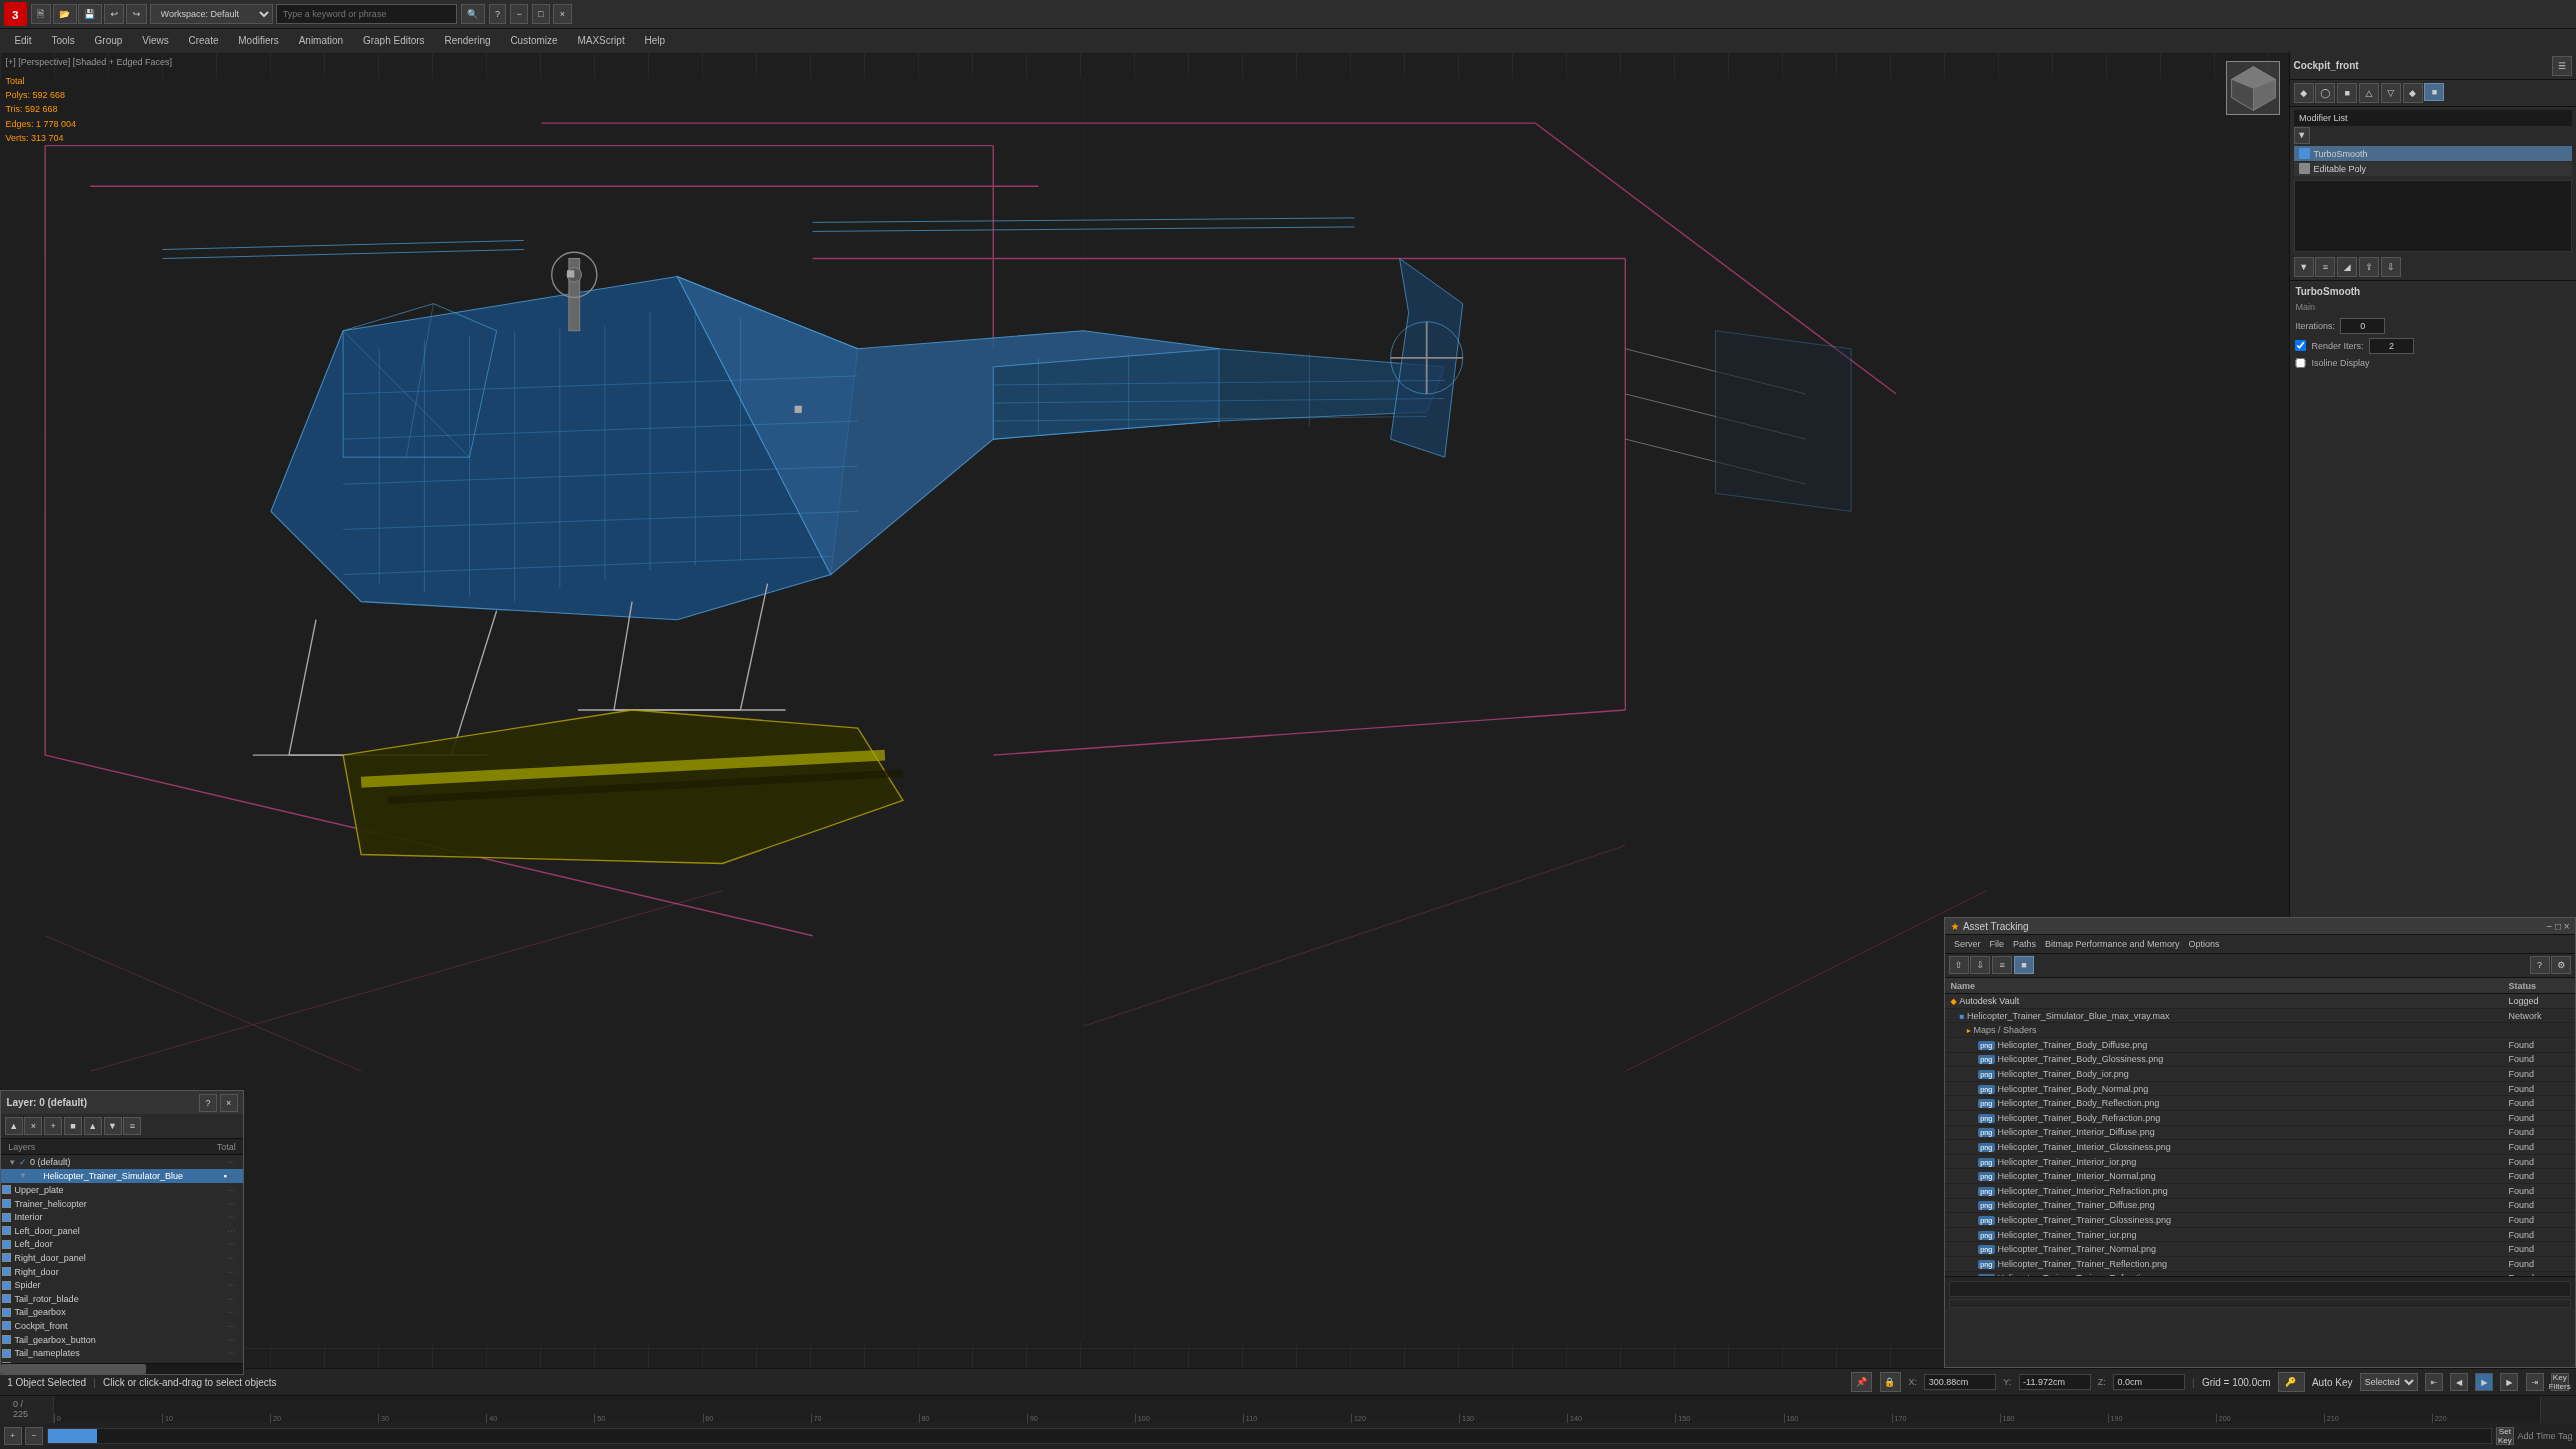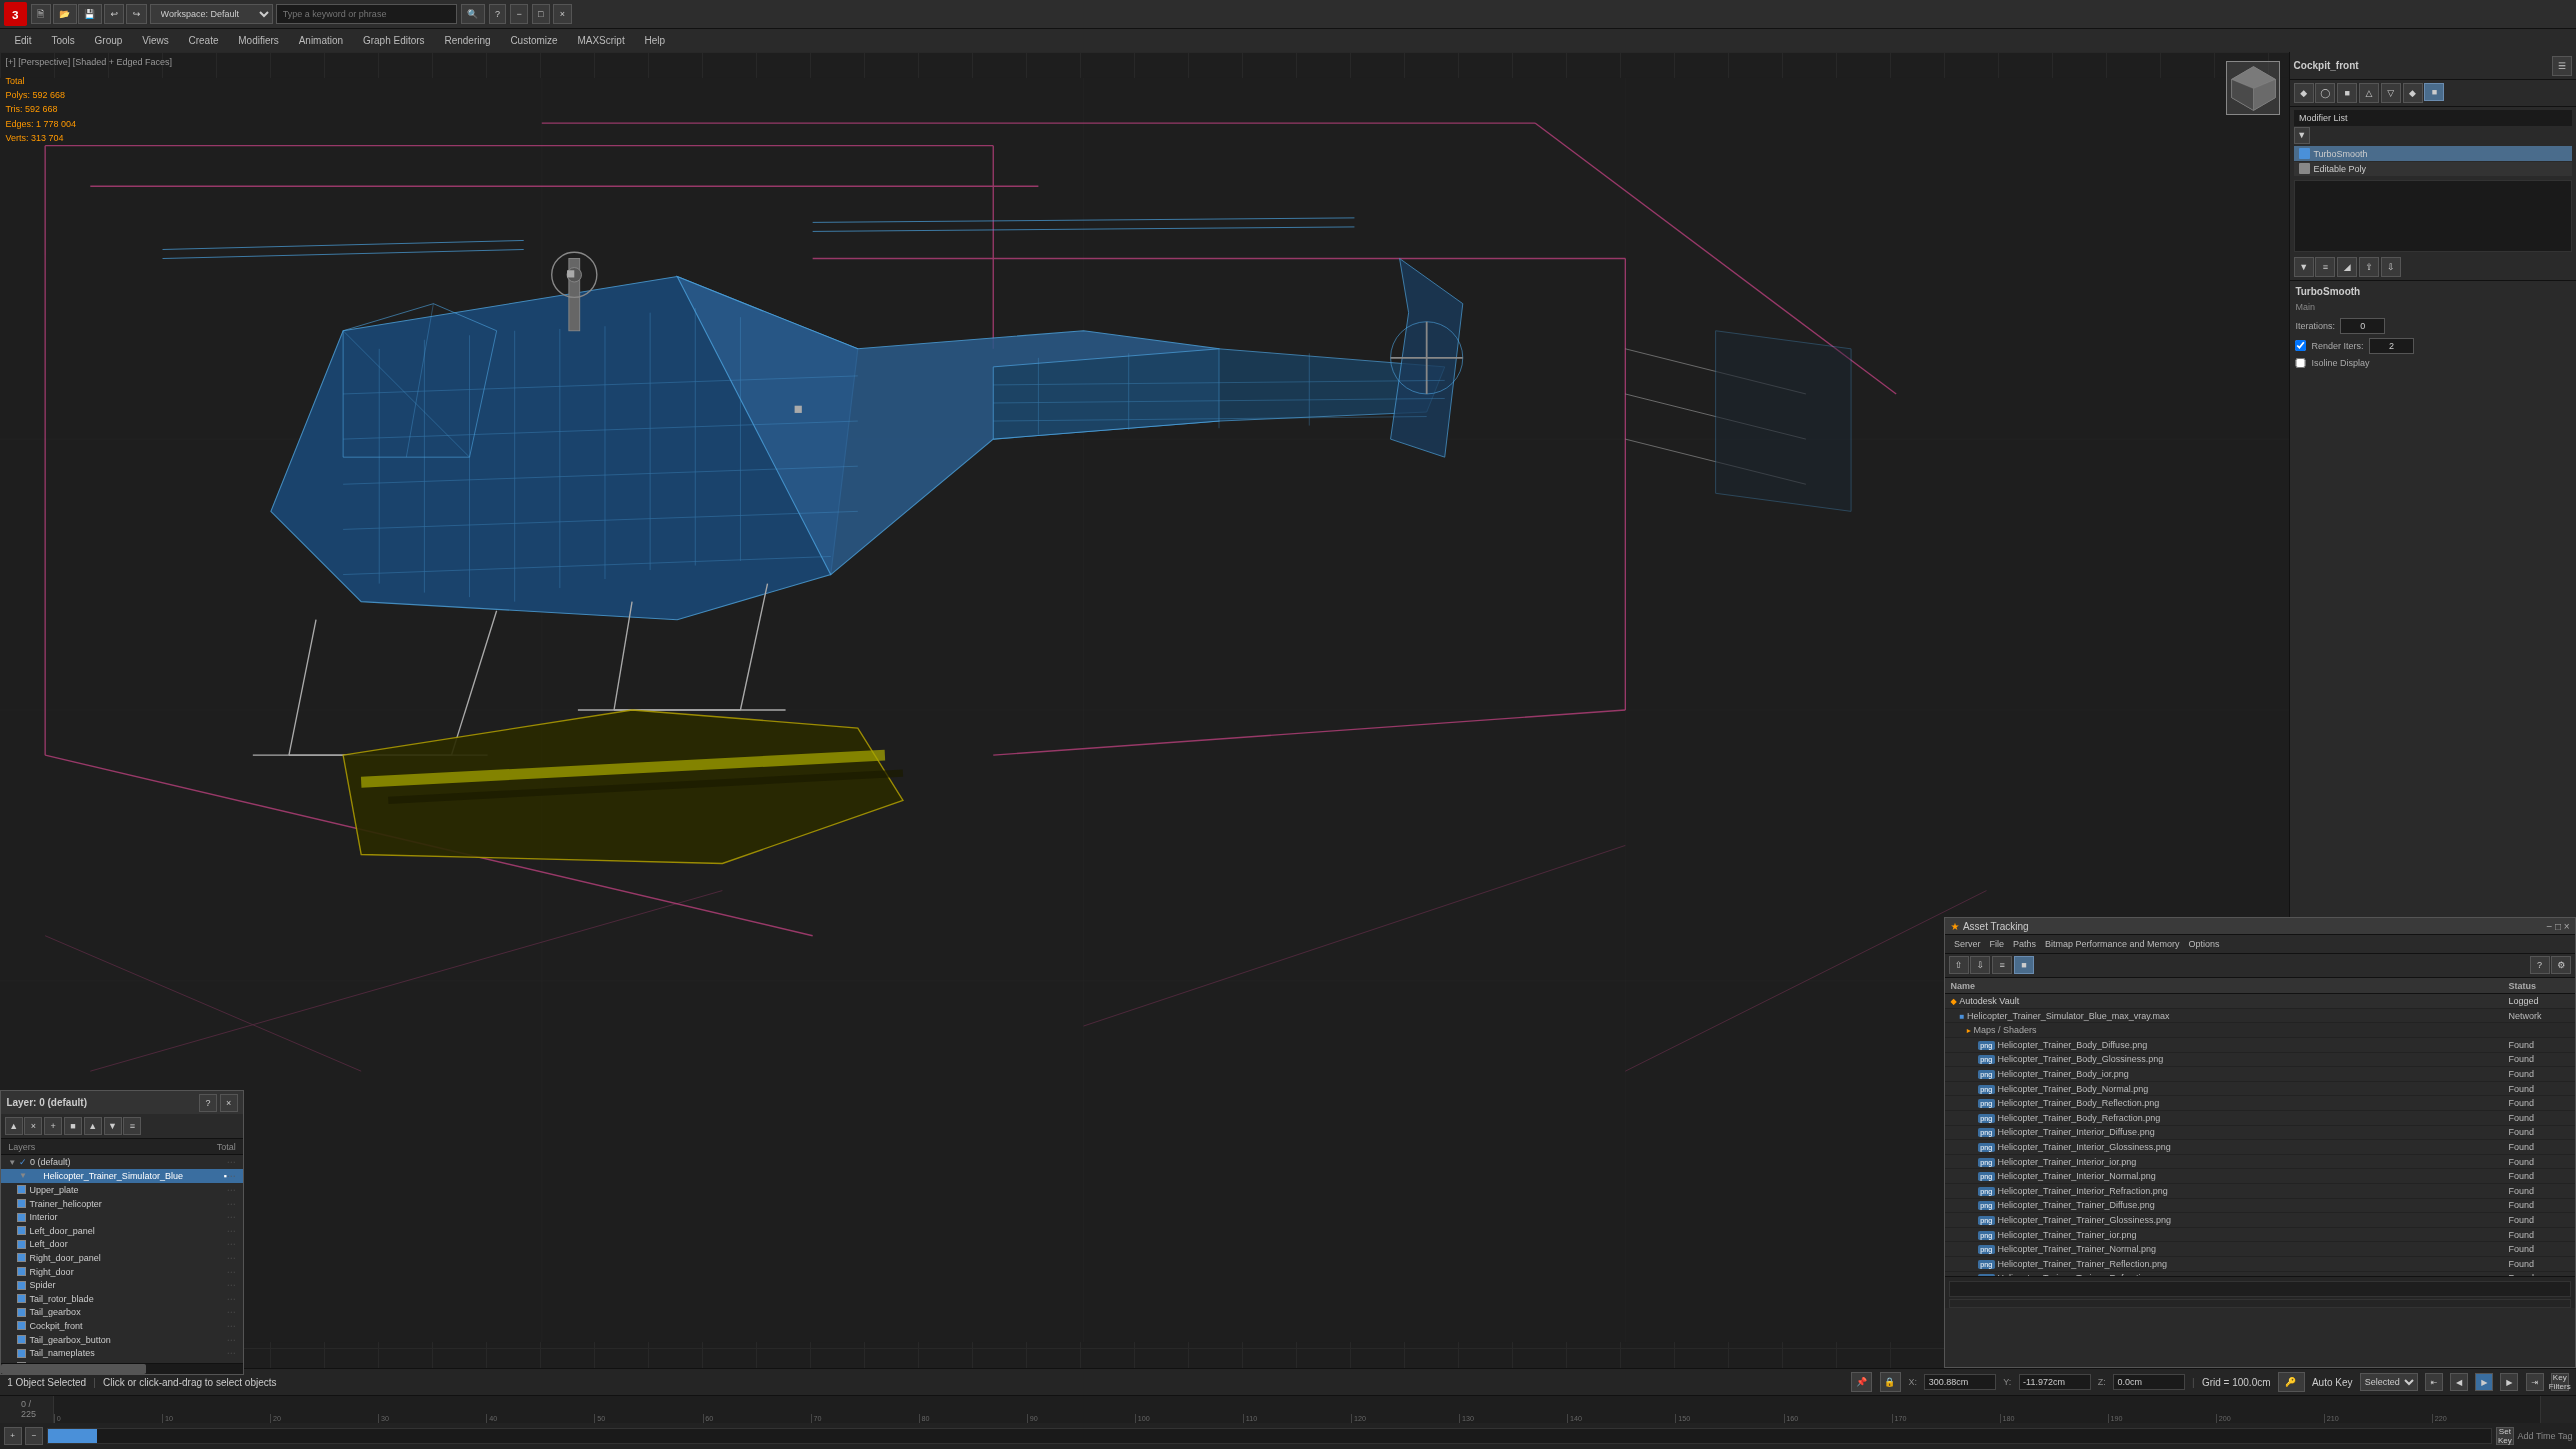--- a/index.html
+++ b/index.html
@@ -46,21 +46,21 @@
 
     
     #layerpanel { position: absolute; bottom: 54px; left: 0; width: 244px; background: #2a2a2a; border: 0.9px solid #555; }
     .lpanel-header { display: flex; align-items: center; justify-content: space-between; background: #333; padding: 2.7px 5.4px; }
     .lpanel-title { color: #ccc; font-size: 10px; font-weight: bold; }
     .lpanel-toolbar { display: flex; gap: 1.8px; padding: 2.7px 3.6px; background: #2a2a2a; border-bottom: 0.9px solid #111; }
     .lp-btn { background: #3a3a3a; border: 0.9px solid #555; width: 18px; height: 18px; cursor: pointer; display: flex; align-items: center; justify-content: center; color: #ccc; font-size: 9px; }
     .layers-header { display: flex; justify-content: space-between; padding: 2.7px 7.2px; background: #222; border-bottom: 0.9px solid #111; font-size: 9px; color: #888; }
     .layer-item { display: flex; align-items: center; padding: 1.8px 7.2px; font-size: 9px; color: #ccc; cursor: pointer; }
     .layer-item.selected { background: #3a6ea0; color: #fff; }
-    .layer-indent { padding-left: 16px; }
+    .layer-indent { padding-left: 1px; }
     .layer-icon { width: 9px; height: 9px; border: 0.9px solid #888; margin-right: 3.6px; flex-shrink: 0; }
     .layer-icon.box { background: #4a90d9; }
     .layer-check { color: #4a90d9; margin-right: 3.6px; font-size: 9px; }
     .layer-name { flex: 1; }
     .layer-dots { color: #555; font-size: 9px; }
 
     
     #assetpanel { position: absolute; bottom: 0; right: 0; width: 287px; height: 406px; background: #2a2a2a; border: 0.9px solid #555; }
     .ap-title-bar { display: flex; align-items: center; justify-content: space-between; background: #3a3a3a; padding: 2.7px 5.4px; border-bottom: 0.9px solid #111; }
     .ap-title { color: #ccc; font-size: 10px; display: flex; align-items: center; gap: 3.6px; }
@@ -634,21 +634,21 @@
   <button class="tc-btn">⇤</button>
   <button class="tc-btn">◀</button>
   <button class="tc-btn" style="background:#3a6ea0;">▶</button>
   <button class="tc-btn">▶</button>
   <button class="tc-btn">⇥</button>
   <button class="tc-btn">Key Filters</button>
 </div>
 
 <div id="timeline" style="position:absolute; bottom:0; left:0; right:0; height:54px; background:#2a2a2a; border-top:0.9px solid #111; display:flex; flex-direction:column;">
   <div style="height:27px; background:#1e1e1e; display:flex; align-items:stretch; position:relative;">
-    <div style="width:54px; background:#252525; display:flex; align-items:center; padding:0 21px; border-right:0.9px solid #333; font-size:9px; color:#888; flex-shrink:0;">0 / 225</div>
+    <div style="width:54px; background:#252525; display:flex; align-items:center; padding:0 13px; border-right:0.9px solid #333; font-size:9px; color:#888; flex-shrink:0;">0 / 225</div>
     <div style="flex:1; display:flex; align-items:flex-end; overflow:hidden;">
       <div class="ruler-tick">0</div>
       <div class="ruler-tick">10</div>
       <div class="ruler-tick">20</div>
       <div class="ruler-tick">30</div>
       <div class="ruler-tick">40</div>
       <div class="ruler-tick">50</div>
       <div class="ruler-tick">60</div>
       <div class="ruler-tick">70</div>
       <div class="ruler-tick">80</div>

